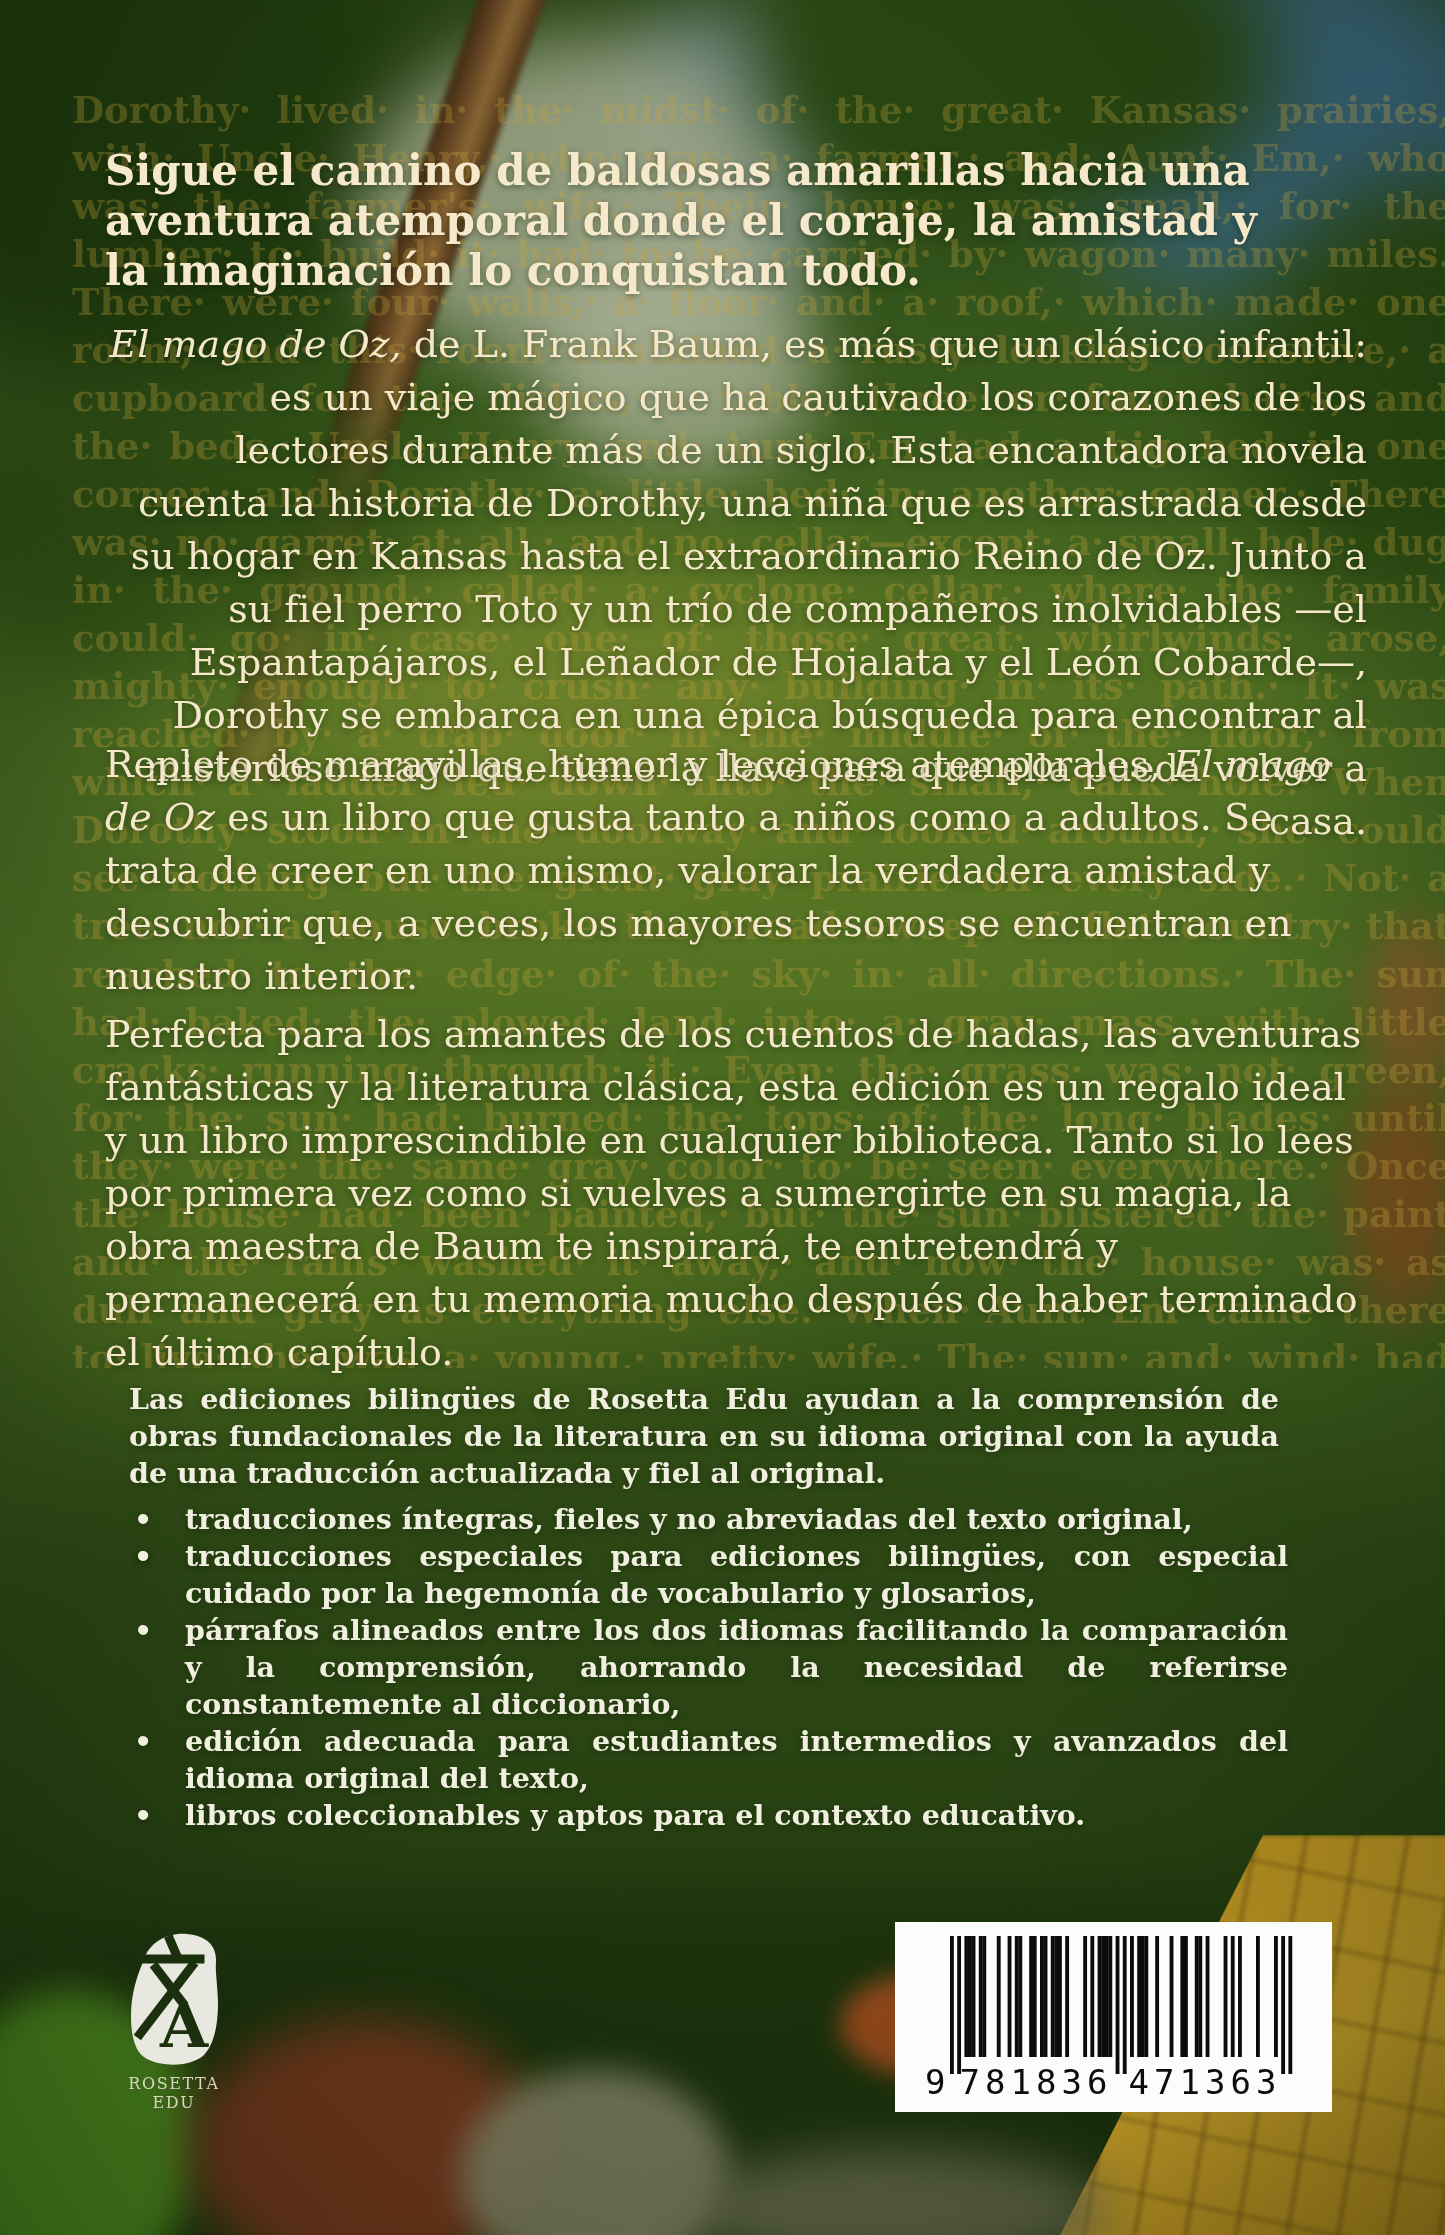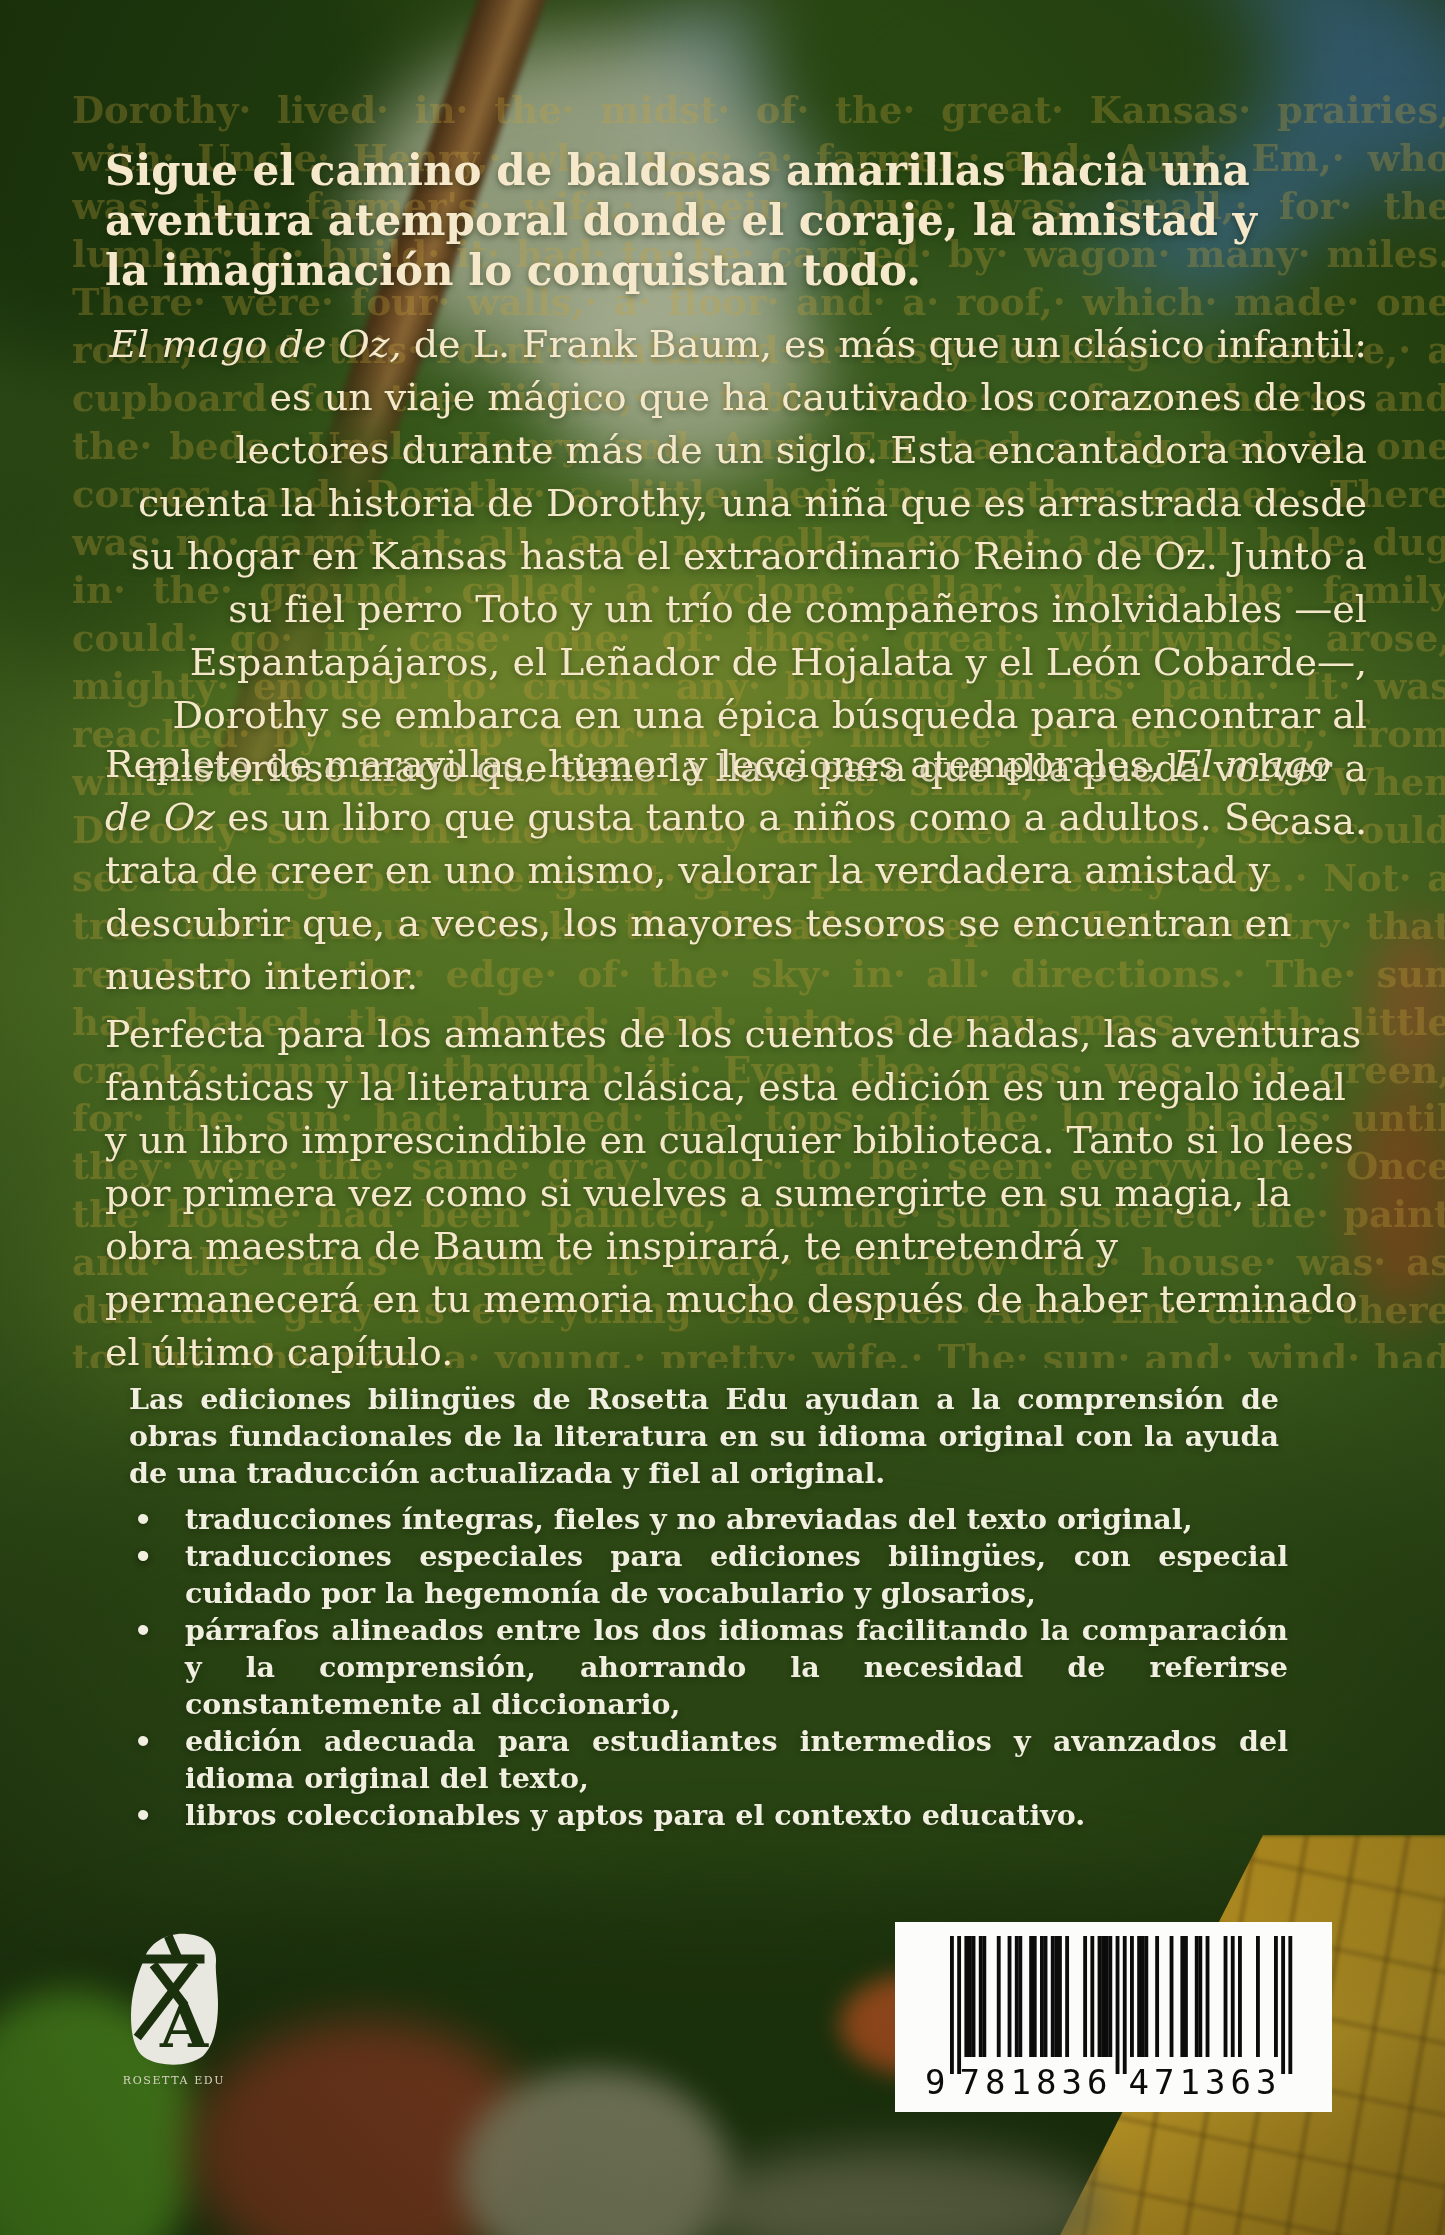--- a/index.html
+++ b/index.html
@@ -60,21 +60,21 @@
   .features{top:1372px;left:120px;width:1168px;color:#f1efe0;font-weight:700;
     font-size:28.5px;line-height:37px;text-align:justify;}
   .features .intro{margin:9px;}
   .features .subhead{margin:0;text-align:left;}
   .features ul{list-style:none;margin:0;padding:0;}
   .features li{position:relative;padding-left:65px;}
   .features .marker{position:absolute;left:14px;}
   
   .logo{position:absolute;z-index:2;left:118px;top:1928px;width:112px;text-align:center;}
   .logo svg{display:block;margin:0 auto;}
-  .logo-label{margin-top:4px;font-size:11px;letter-spacing:1.6px;color:#d9d4c2;
+  .logo-label{margin-top:4px;font-size:16px;letter-spacing:1.6px;color:#d9d4c2;
     font-family:"DejaVu Serif","Liberation Serif",serif;}
   
   .barcode-box{position:absolute;z-index:2;left:895px;top:1922px;width:437px;height:190px;
     background:#fcfcfa;}
 </style>
 </head>
 <body>
 
 <div class="art">
   <div class="blob canopy-tl"></div>

